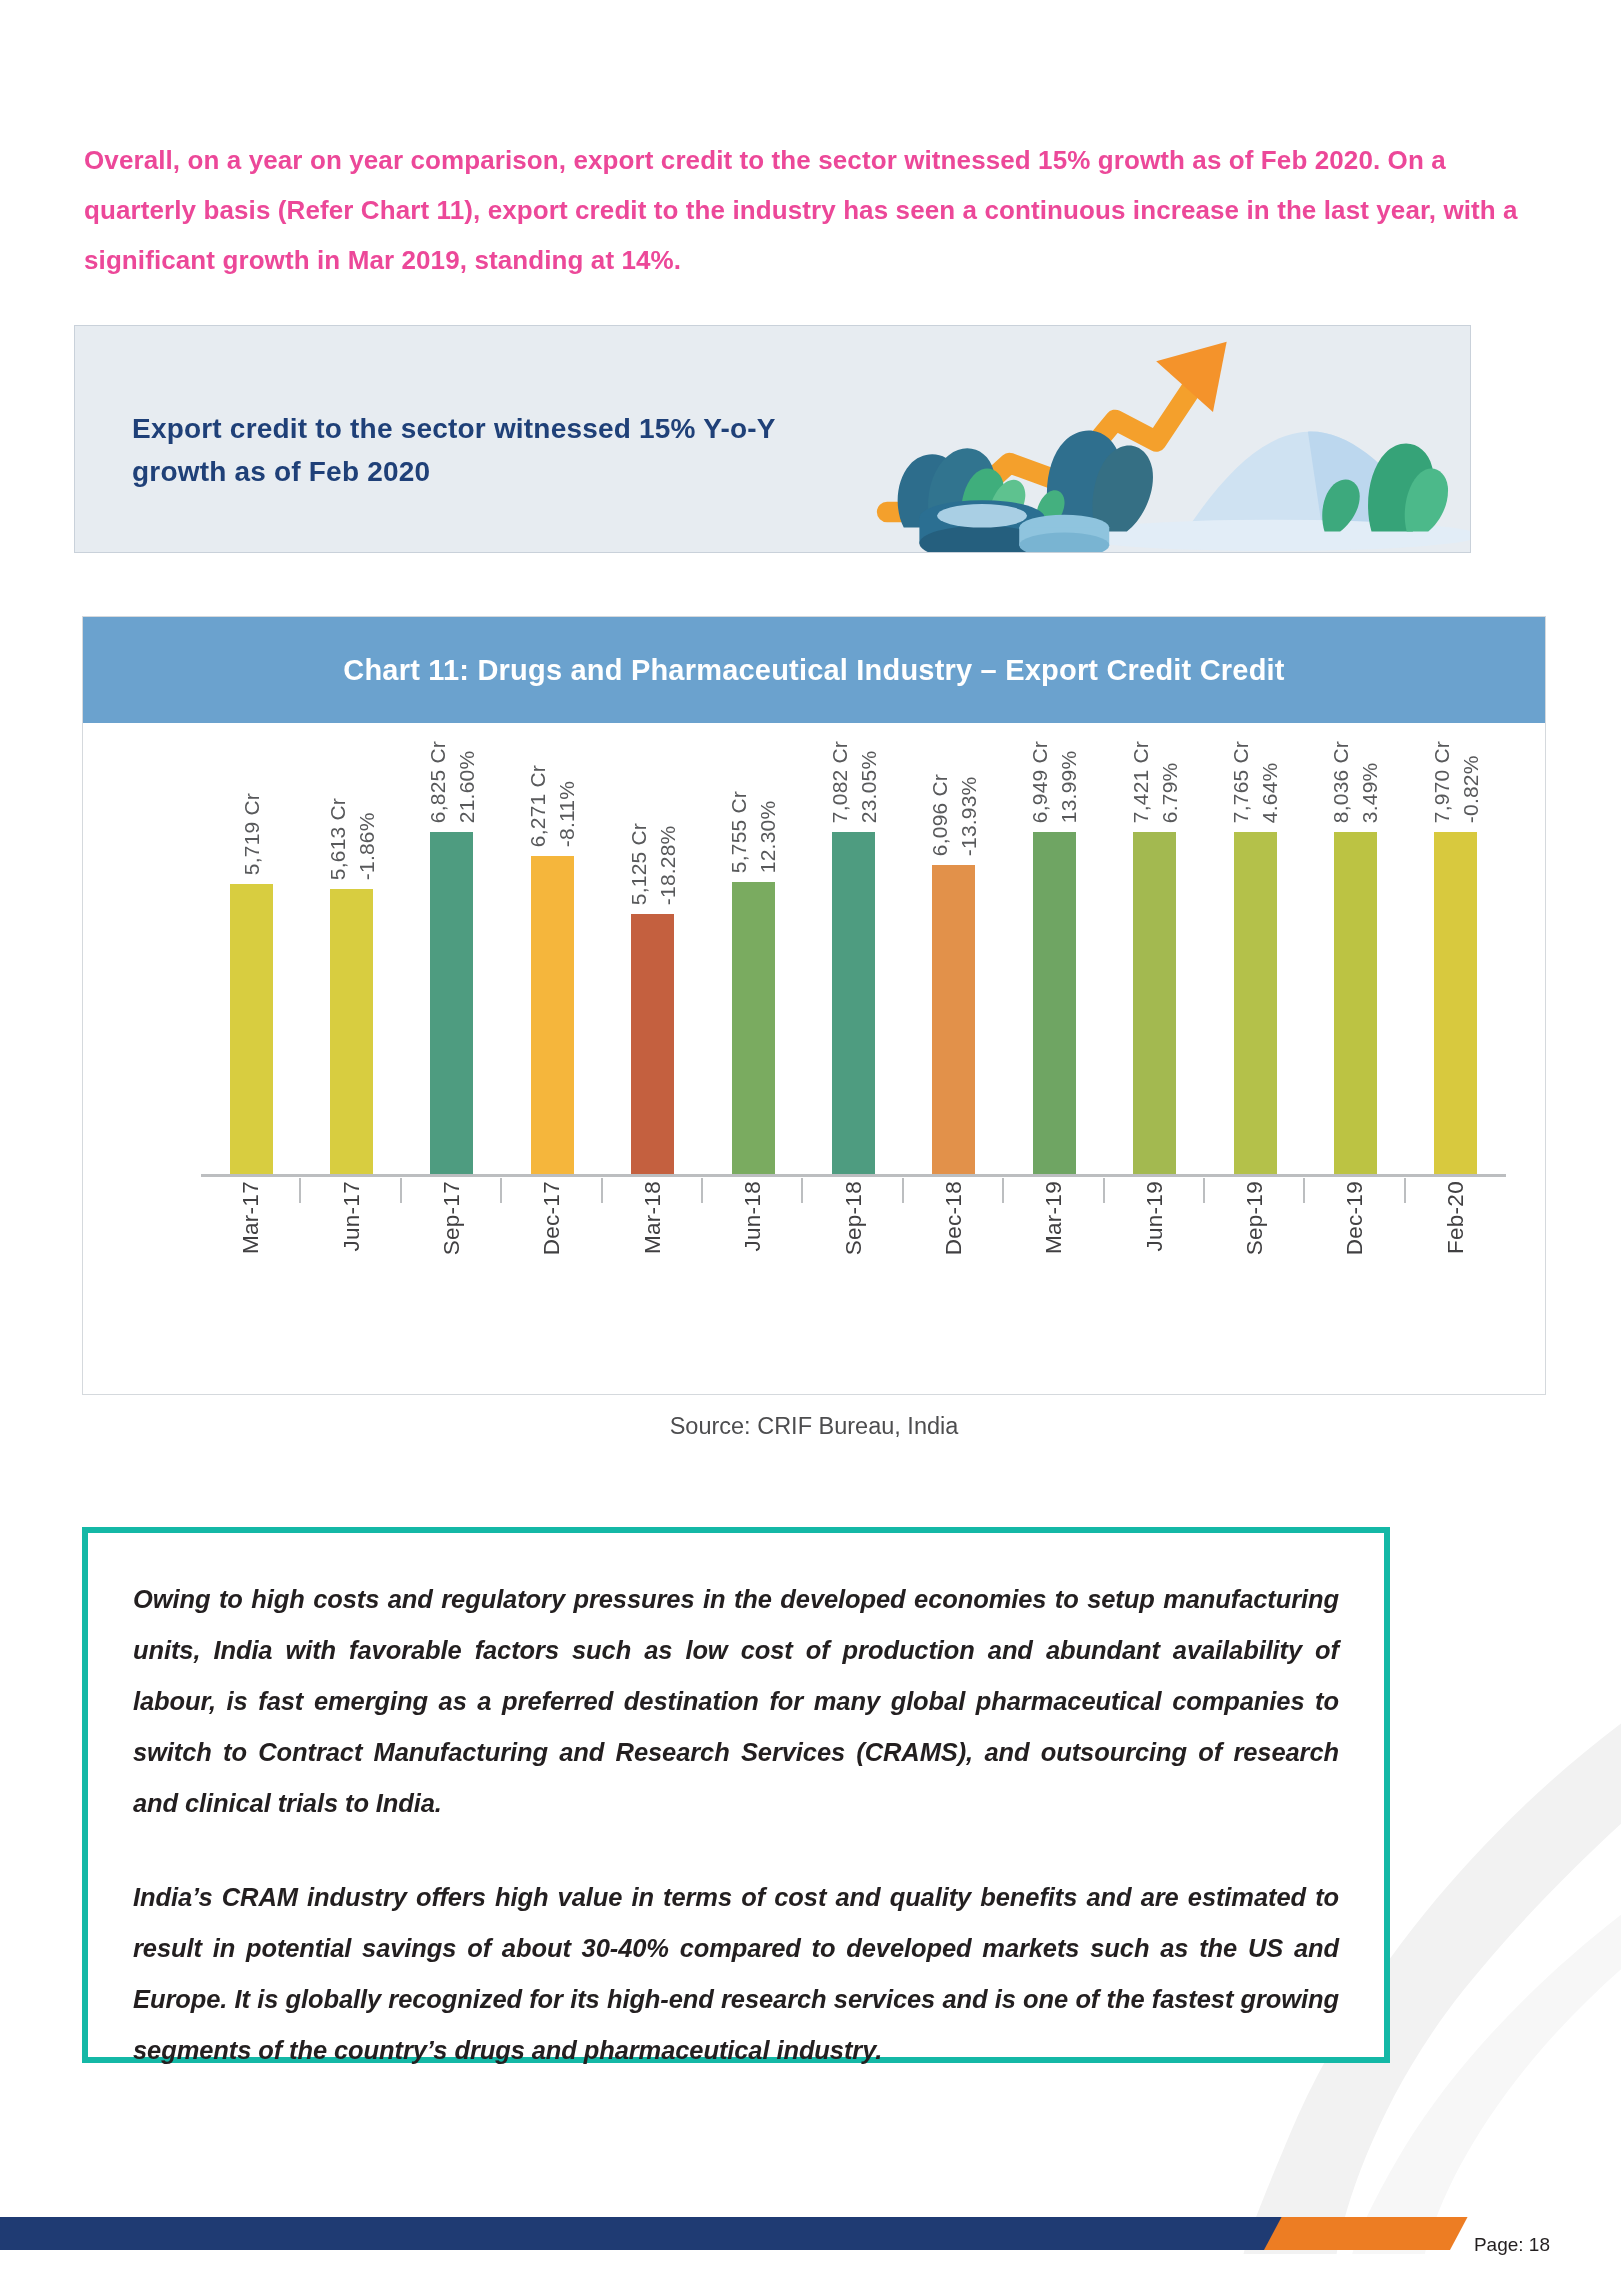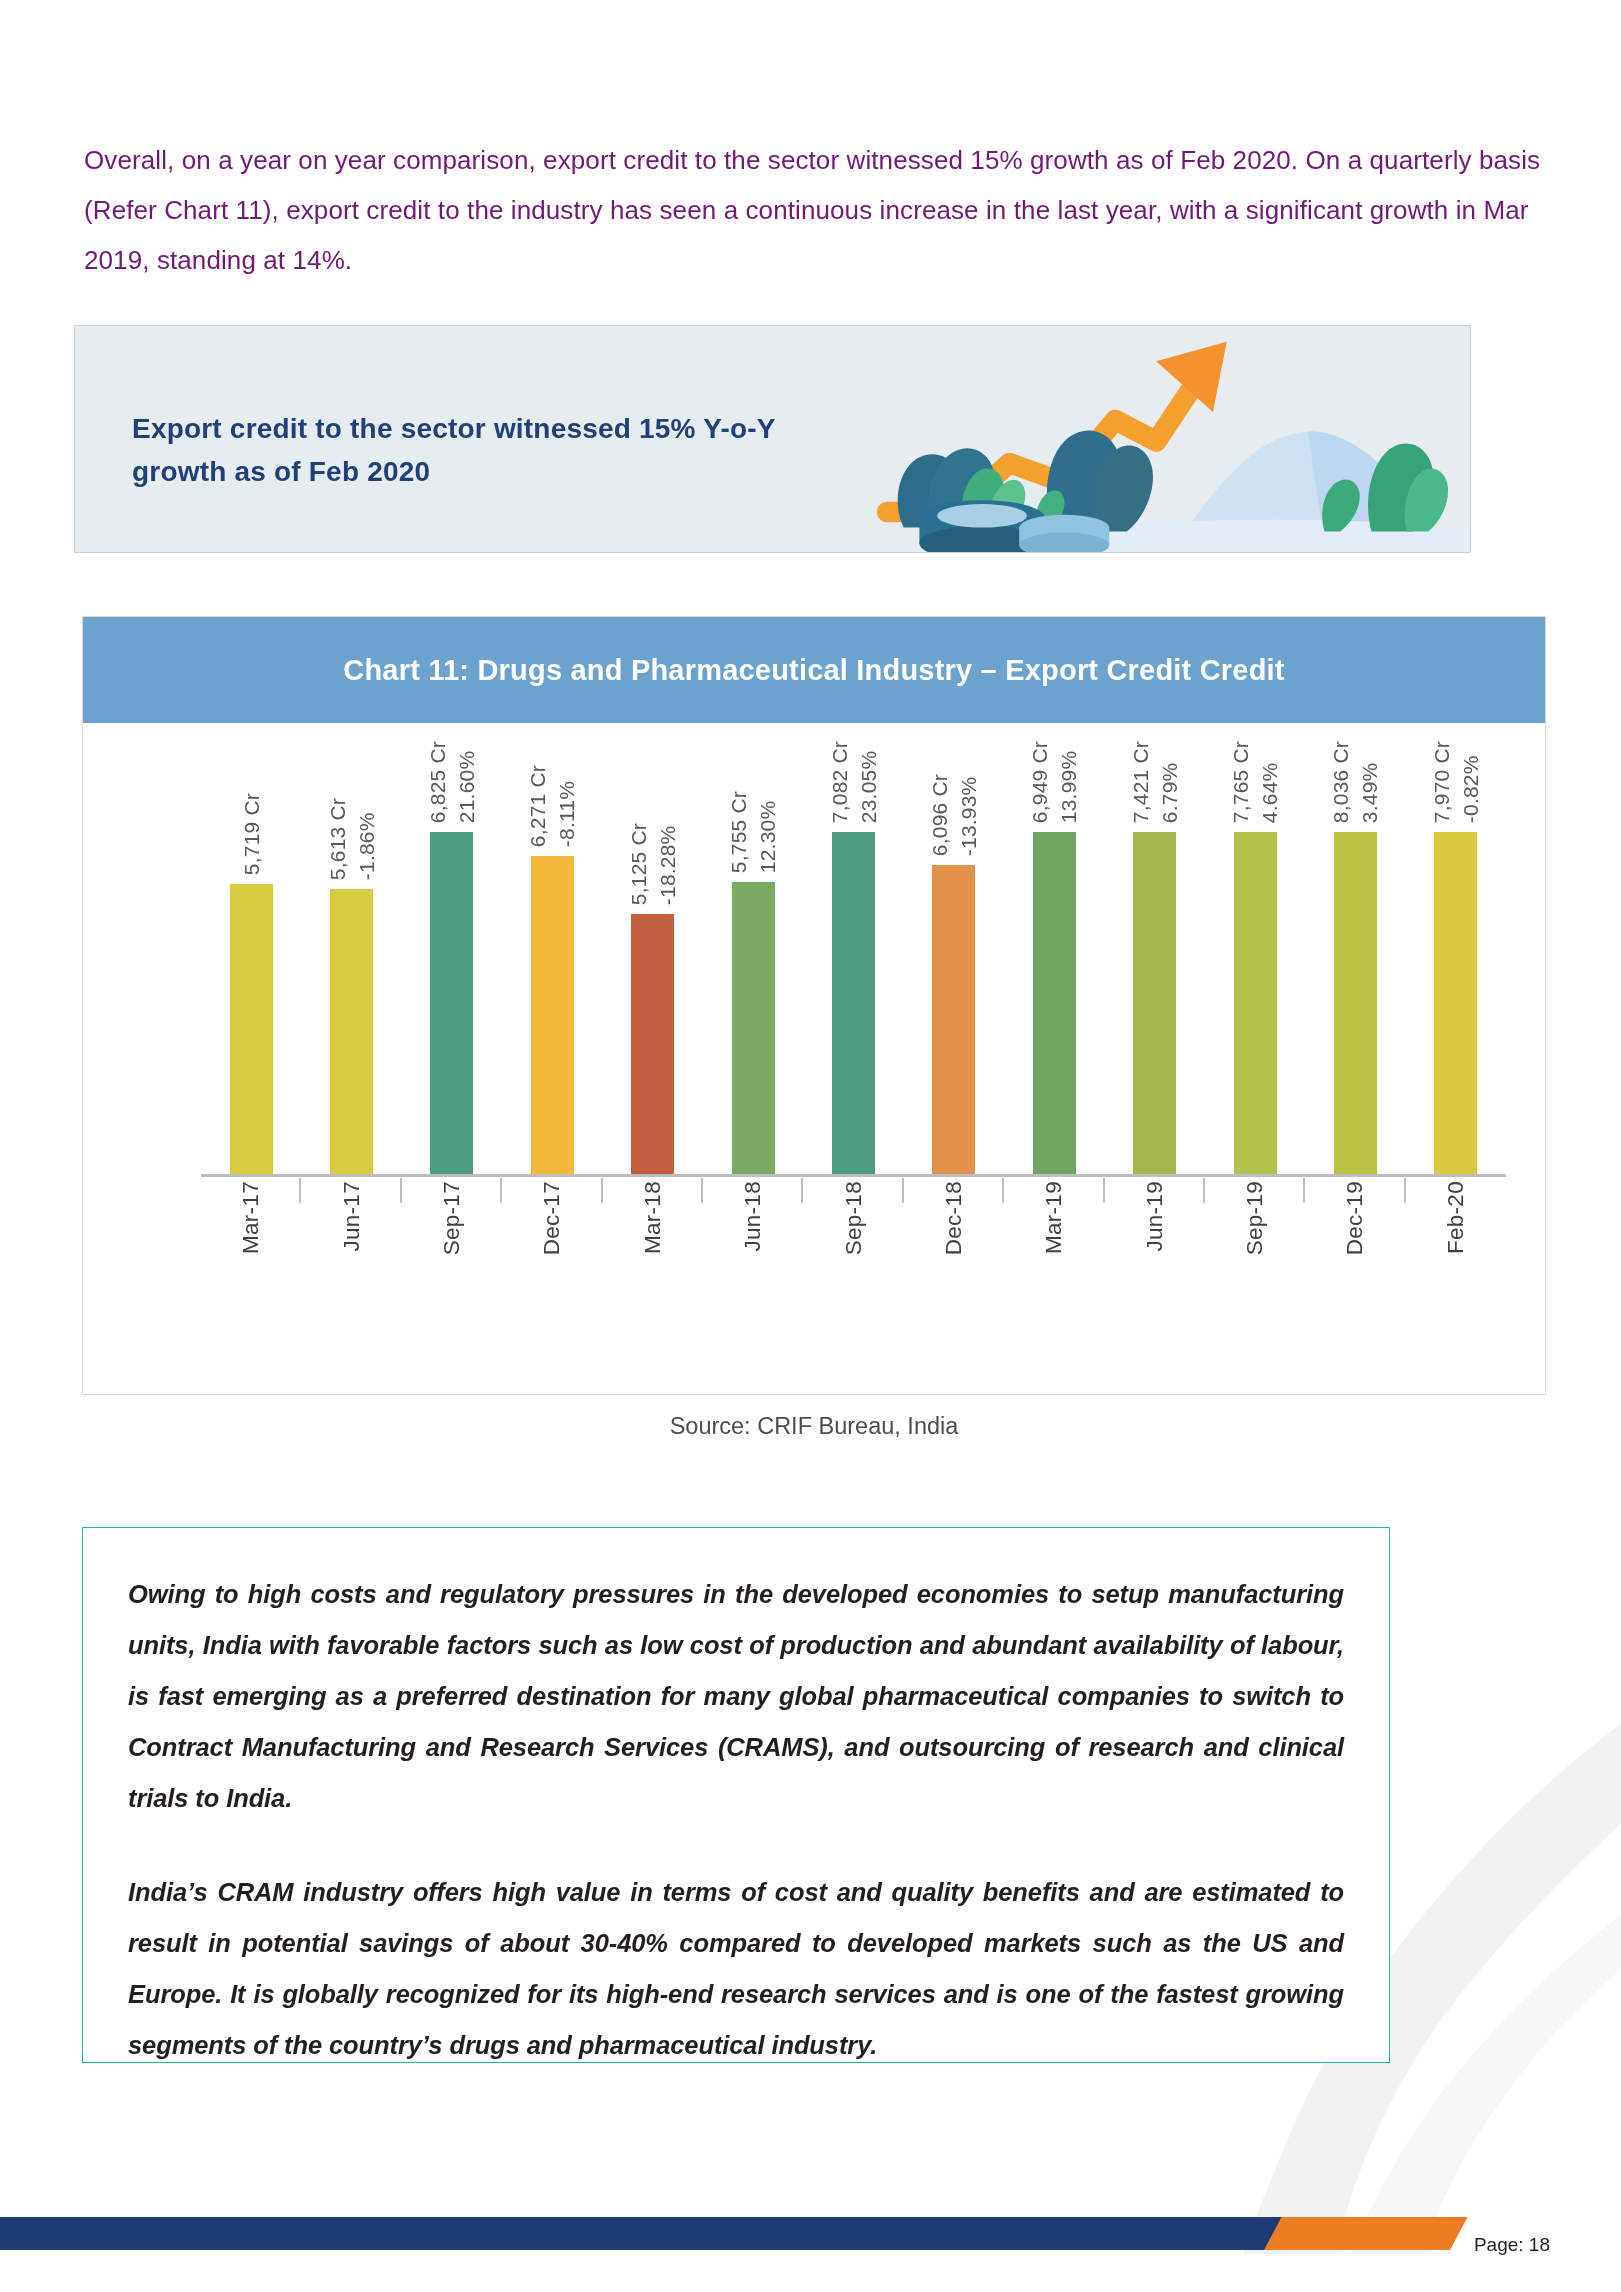--- a/index.html
+++ b/index.html
@@ -32,23 +32,24 @@
   }
 
   
   .intro {
     position: absolute;
     left: 84px;
     top: 135px;
     width: 1462px;
     font-size: 26px;
     line-height: 50px;
-    color: #701a75;
+    color: #ec4899;
     letter-spacing: 0.1px;
     z-index: 3;
+    font-weight: bold;
   }
 
   
   .banner {
     position: absolute;
     left: 74px;
     top: 325px;
     width: 1397px;
     height: 228px;
     background: #e7ecf1;
@@ -213,21 +214,21 @@
     z-index: 3;
   }
 
   
   .commentary {
     position: absolute;
     left: 82px;
     top: 1527px;
     width: 1308px;
     height: 536px;
-    border: 1px solid #14b8a6;
+    border: 6px solid #14b8a6;
     background: #ffffff;
     padding: 41px 45px 0 45px;
     z-index: 3;
   }
   .commentary p {
     font-size: 25.5px;
     font-weight: bold;
     font-style: italic;
     line-height: 51px;
     color: #231f20;

